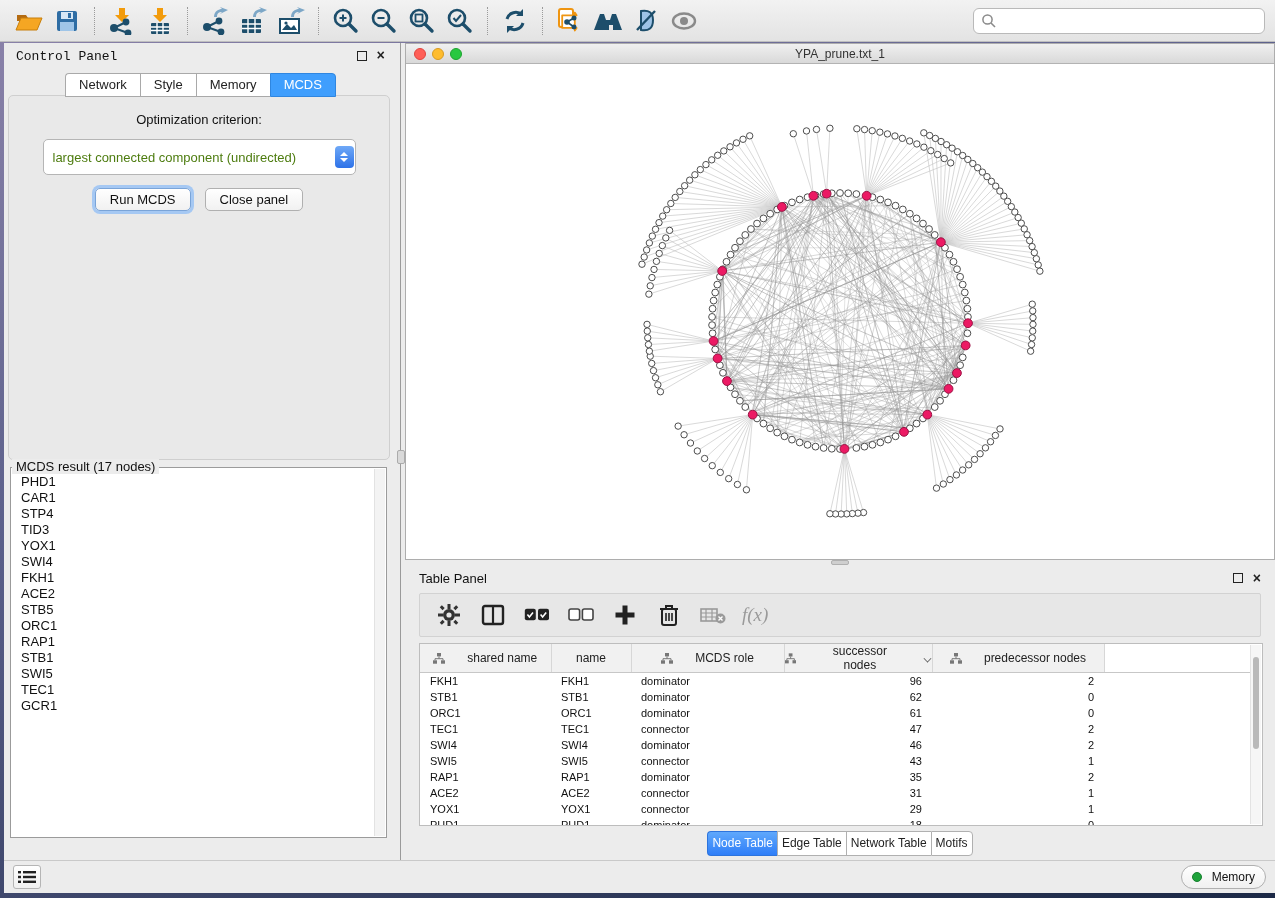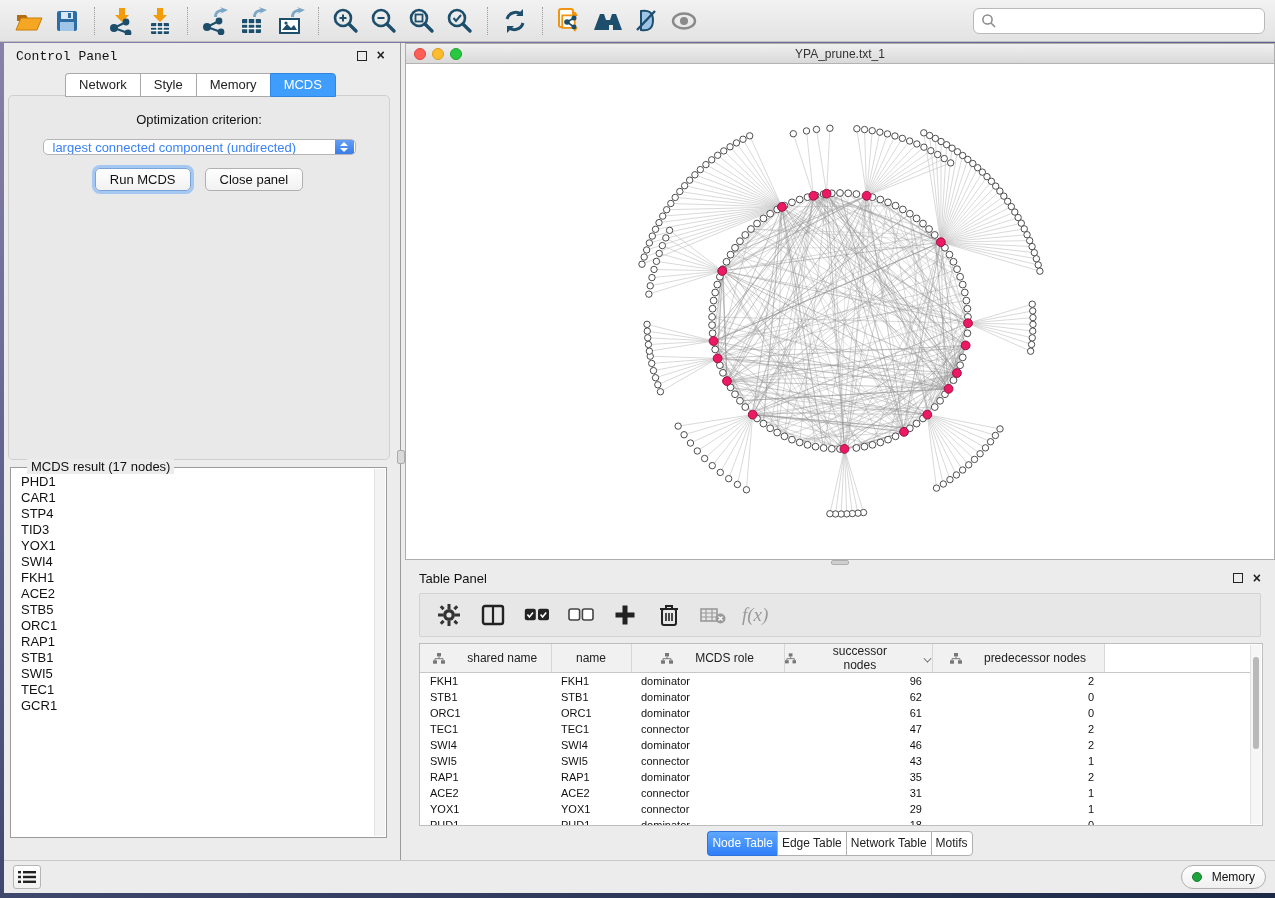--- a/index.html
+++ b/index.html
@@ -31,37 +31,37 @@
   .cp-tabs { display:flex; justify-content:center; margin-top:4px; position:relative; z-index:2; }
   .cp-tab { font-size:13px; padding:3px 13px 4px; background:#fff; border:1px solid #a9a9a9;
     border-right:none; color:#222; }
   .cp-tab:first-child { border-radius:4px 0 0 0; }
   .cp-tab:last-child { border-right:1px solid #a9a9a9; border-radius:0 4px 0 0; }
   .cp-tab.sel { background:#3f9efd; color:#fff; border-color:#2f86e0; }
 
   .cp-body { position:absolute; left:4px; right:7px; top:52px; height:365px;
     background:#e9e9e9; border:1px solid #cfcfcf; border-radius:5px; padding-top:16px; }
   .opt-label { text-align:center; font-size:13px; color:#111; margin-bottom:12px; }
-  .dropdown { margin:0 auto; width:313px; height:16px; background:#fff; border:1px solid #b5b5b5;
-    border-radius:5px; display:flex; align-items:center; font-size:13px; color:#3b82f6; overflow:hidden; }
+  .dropdown { margin:0 auto; width:313px; height:36px; background:#fff; border:1px solid #b5b5b5;
+    border-radius:5px; display:flex; align-items:center; font-size:13px; color:#4d7c0f; overflow:hidden; }
   .dropdown .dd-text { flex:1; padding-left:9px; white-space:nowrap; }
   .dd-step { width:19px; height:22px; margin:0 1px; border-radius:4px;
     background:linear-gradient(#6fa9f7,#2d72e8); display:flex; flex-direction:column;
     align-items:center; justify-content:center; gap:2px; }
   .dd-step .up, .dd-step .dn { width:0; height:0; border-left:4px solid transparent; border-right:4px solid transparent; }
   .dd-step .up { border-bottom:4px solid #fff; }
   .dd-step .dn { border-top:4px solid #fff; }
   .btn-row { display:flex; justify-content:center; gap:14px; margin-top:13px; }
   .mac-btn { font-size:13px; color:#111; background:linear-gradient(#ffffff,#f1f1f1);
     border:1px solid #b0b0b0; border-radius:5px; padding:3px 14px; font-family:"Liberation Sans",sans-serif; }
   .mac-btn.focus { box-shadow:0 0 0 3px #a5c8f3; border-color:#7aa4d8; }
 
   .result-box { position:absolute; left:6px; right:10px; top:424px; height:371px;
     border:1px solid #9b9b9b; background:#fff; }
-  .result-legend { position:absolute; top:-9px; left:16px; background:#ececec; padding:0 4px;
+  .result-legend { position:absolute; top:-9px; left:1px; background:#ececec; padding:0 4px;
     font-size:13px; color:#111; }
   .result-list { position:absolute; inset:6px 12px 2px 10px; overflow:hidden; }
   .result-item { font-size:13px; line-height:16px; color:#111; }
   .result-scroll { position:absolute; top:1px; bottom:1px; right:1px; width:11px;
     background:#f3f3f3; border-left:1px solid #e2e2e2; }
 
   
   .v-split { position:absolute; left:393px; top:0; width:8px; bottom:33px; background:#ececec; }
   .v-split .line { position:absolute; left:3px; top:0; bottom:0; width:1px; background:#9a9a9a; }
   .v-split .handle { position:absolute; left:0; top:407px; width:8px; height:14px;

